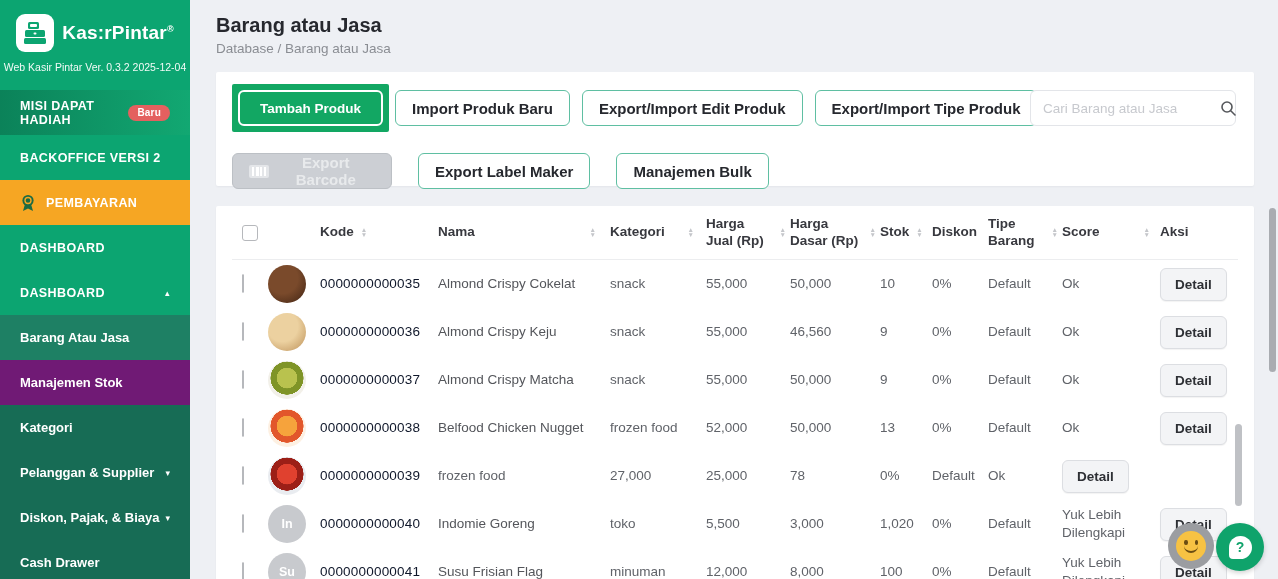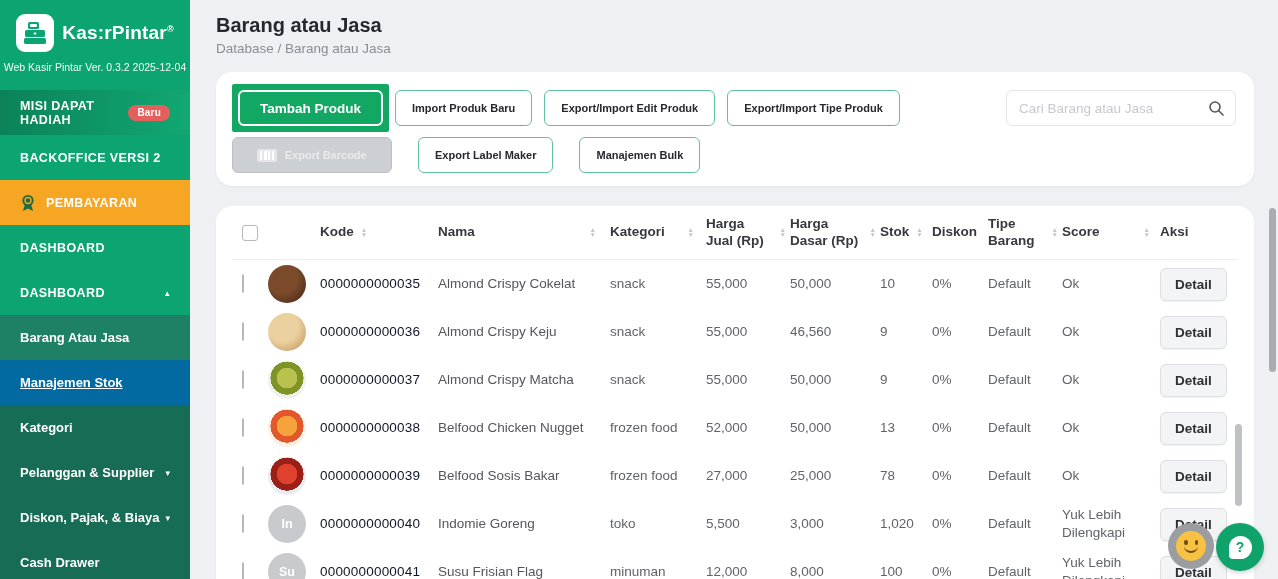--- a/index.html
+++ b/index.html
@@ -14,42 +14,42 @@
   .logo-reg { font-size:9px; vertical-align:super; }
   .version { text-align:center; font-size:10.5px; margin-top:9px; color:#F2FBF7; }
   .nav { position:absolute; top:90px; left:0; right:0; }
   .mi { height:45px; display:flex; align-items:center; padding:0 20px; font-size:12.5px; font-weight:700; letter-spacing:.4px; cursor:pointer; }
   .mi.promo { background:linear-gradient(90deg,#0B8259,#12A872); }
   .mi.orange { background:#F6A623; gap:10px; }
   .badge { background:#E4605F; color:#fff; font-size:10px; font-weight:700; border-radius:10px; padding:2.5px 9px; margin-left:8px; letter-spacing:.2px; }
   .chev { margin-left:auto; font-size:9px; color:#fff; }
   .submenu .smi { height:45px; display:flex; align-items:center; padding:0 20px; font-size:13px; font-weight:600; background:#176C55; cursor:pointer; }
   .submenu .smi.active { background:#1E8064; }
-  .submenu .smi:nth-child(2) { background:#0369a1;text-decoration:underline; }
+  .submenu .smi:nth-child(2) { background:#701a75; }
   .medal-icon { display:inline-flex; }
 
   
   .main { position:absolute; left:190px; top:0; width:1088px; height:579px; }
   .page-head { padding:14px 0 0 26px; }
   .page-title { font-size:20px; font-weight:700; color:#26282E; }
   .breadcrumb { font-size:13.5px; color:#8A8D93; margin-top:4px; }
 
-  .card { background:#fff; border-radius:16px; box-shadow:0 1px 2px rgba(40,45,60,.05); }
+  .card { background:#fff; border-radius:2px; box-shadow:0 1px 2px rgba(40,45,60,.05); }
   .toolbar-card { position:absolute; left:26px; right:24px; top:72px; height:114px; padding:12px 16px; }
   .btn-row1 { display:flex; align-items:center; }
-  .btn-row2 { display:flex; align-items:flex-end; gap:14px; margin-top:5px; padding-left:0; }
-  .btn { height:36px; padding:0 16px; display:inline-flex; align-items:center; justify-content:center; background:#fff; border:1px solid #5FBFA2; border-radius:6px; font-size:11px; font-weight:700; color:#26282E; cursor:pointer; font-family:inherit; }
+  .btn-row2 { display:flex; align-items:flex-end; gap:14px; margin-top:21px; padding-left:0; }
+  .btn { height:36px; padding:0 16px; display:inline-flex; align-items:center; justify-content:center; background:#fff; border:1px solid #5FBFA2; border-radius:6px; font-size:15px; font-weight:700; color:#26282E; cursor:pointer; font-family:inherit; }
   .hl-wrap { background:#12A763; padding:6px; border-radius:2px; margin-right:6px; }
   .btn-primary { background:#12A763; border:2px solid #fff; color:#fff; height:36px; padding:0 20px; border-radius:6px; font-size:13.5px; font-weight:700; display:inline-flex; align-items:center; cursor:pointer; font-family:inherit; }
   .btn + .btn { margin-left:12px; }
   .btn-disabled { background:#CCCFD4; border:1px solid #BCC0C5; color:#E8EAEC; gap:8px; cursor:default; width:160px; }
   .barcode-ico { display:inline-flex; gap:1.5px; align-items:flex-end; background:#E4E6E9; padding:2px 3px; border-radius:2px; }
   .barcode-ico i { display:block; width:2px; height:9px; background:#fff; }
   .barcode-ico i:nth-child(2){ width:3px; }
-  .search-wrap { position:absolute; right:18px; top:18px; width:230px; height:36px; border:1px solid #E3E5E9; border-radius:6px; background:#fff; display:flex; align-items:center; padding:0 10px 0 12px; }
+  .search-wrap { position:absolute; right:18px; top:18px; width:206px; height:36px; border:1px solid #E3E5E9; border-radius:6px; background:#fff; display:flex; align-items:center; padding:0 10px 0 12px; }
   .search-wrap input { flex:1; border:none; outline:none; font-size:13.5px; color:#55575B; font-family:inherit; background:transparent; }
   .search-wrap input::placeholder { color:#C7C9CE; }
 
   
   .table-card { position:absolute; left:26px; right:24px; top:206px; height:500px; padding:0 16px; }
   .tgrid { display:grid; grid-template-columns:36px 52px 118px 172px 96px 84px 90px 52px 56px 74px 98px 1fr; align-items:center; }
   .thead { height:54px; border-bottom:1px solid #ECEDEF; }
   .th { display:flex; align-items:center; gap:7px; font-size:13.5px; font-weight:700; color:#38393F; line-height:1.25; padding-right:4px; }
   .sort { display:flex; flex-direction:column; line-height:.75; }
   .sort i { font-style:normal; font-size:6.5px; color:#C4C6CA; }
@@ -318,21 +318,20 @@
     <div class="cell" style="padding-right:14px;">Ok</div>
     <div><button class="detail-btn">Detail</button></div>
   </div>
 
   <div class="tgrid trow">
     <div><span class="cbx"></span></div>
     <div>
             <span class="thumb" style="background: radial-gradient(circle at 50% 45%, rgb(224, 65, 47) 0px, rgb(224, 65, 47) 36%, rgb(156, 31, 23) 37%, rgb(156, 31, 23) 58%, rgb(233, 236, 240) 59%);"></span>
           </div>
     <div class="cell kode">0000000000039</div>
-    <div class="cell nama">Belfood Sosis Bakar</div>
     <div class="cell">frozen food</div>
     <div class="cell">27,000</div>
     <div class="cell">25,000</div>
     <div class="cell">78</div>
     <div class="cell">0%</div>
     <div class="cell">Default</div>
     <div class="cell" style="padding-right:14px;">Ok</div>
     <div><button class="detail-btn">Detail</button></div>
   </div>
 

